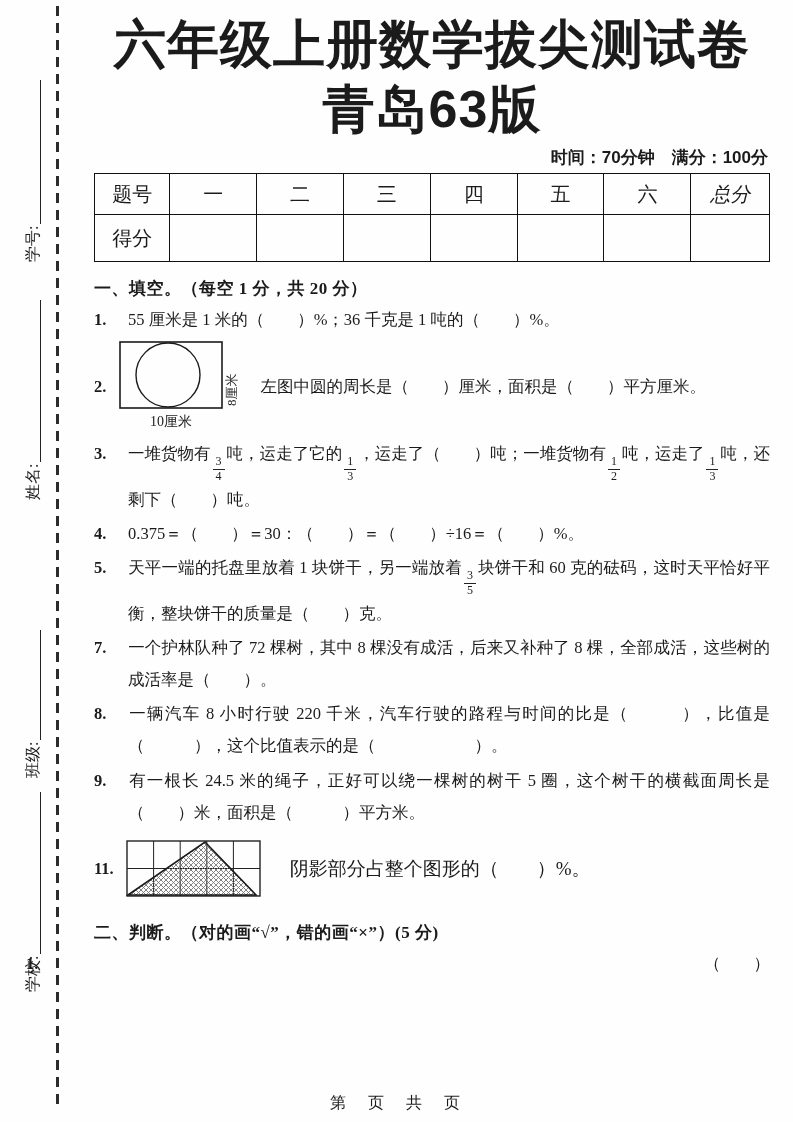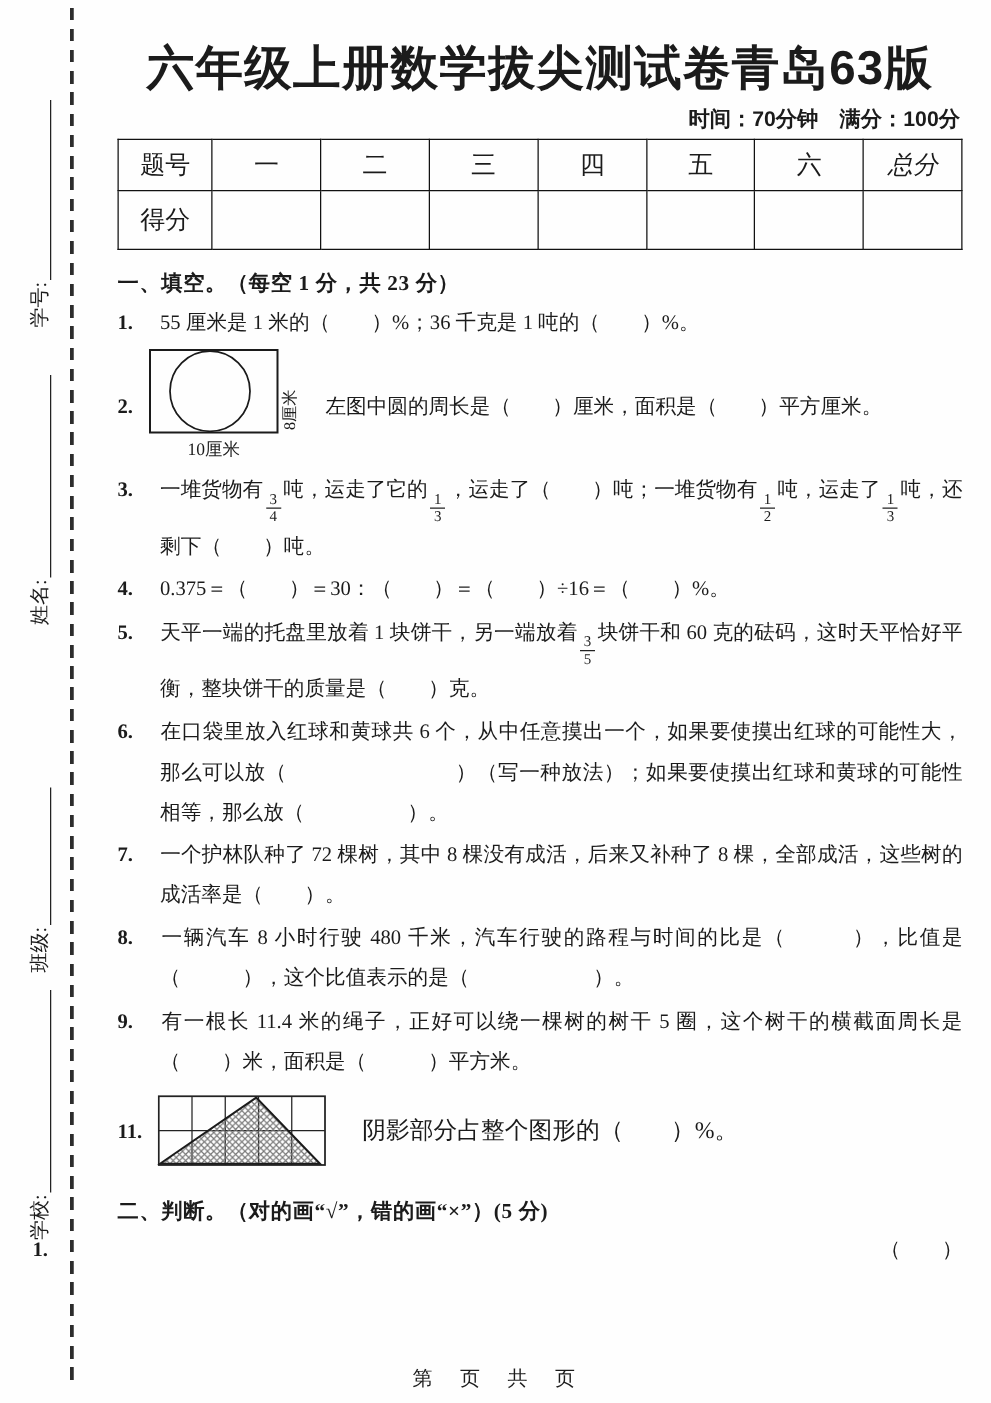--- a/index.html
+++ b/index.html
@@ -17,21 +17,21 @@
   }
   .side-label{flex:0 0 auto;line-height:1.6;}
   .side-line{flex:1 1 auto;border-bottom:1.6px solid #222;margin-bottom:5px;}
   .divider{
     position:absolute;left:56px;top:6px;height:1100px;width:3px;
     background:repeating-linear-gradient(to bottom,#2c2c2c 0 10px,transparent 10px 17px);
   }
   
   .content{position:absolute;left:94px;top:0;width:676px;}
   .page-title{
-    margin:32px 0 0;text-align:center;font-size:38px;line-height:1.25;
+    margin:12px 0 0;text-align:center;font-size:52px;line-height:1.25;
     font-weight:900;font-family:"Liberation Sans","DejaVu Sans",sans-serif;
     letter-spacing:1px;
   }
   .page-subtitle{
     margin:10px 0 0;text-align:center;font-size:33px;line-height:1.2;
     font-weight:900;font-family:"Liberation Sans","DejaVu Sans",sans-serif;
   }
   .exam-meta{
     margin:4px 2px 4px 0;text-align:right;font-size:17px;font-weight:bold;
     font-family:"Liberation Sans","DejaVu Sans",sans-serif;
@@ -122,21 +122,21 @@
       <td></td>
       <td></td>
       <td></td>
       <td></td>
       <td></td>
       <td class="c7"></td>
     </tr>
   </tbody>
     </table>
 
-  <div class="sec-heading">一、填空。（每空 1 分，共 23 分）</div>
+  <div class="sec-heading">一、填空。（每空 1 分，共 20 分）</div>
 
   <div class="q">
     <span class="qnum">1.</span><span class="qtext">55 厘米是 1 米的（　　）%；36 千克是 1 吨的（　　）%。</span>
   </div>
 
   <div class="qrow">
     <span class="qnum">2.</span>
     <svg width="130" height="94" viewBox="0 0 130 94">
       <rect x="2" y="2" width="102" height="66" fill="none" stroke="#1b1b1b" stroke-width="1.6"></rect>
       <circle cx="50" cy="35" r="32" fill="none" stroke="#1b1b1b" stroke-width="1.4"></circle>
@@ -166,34 +166,31 @@
     <span class="qnum">4.</span><span class="qtext">0.375＝（　　）＝30：（　　）＝（　　）÷16＝（　　）%。</span>
   </div>
 
   <div class="q">
     <span class="qnum">5.</span><span class="qtext">天平一端的托盘里放着 1 块饼干，另一端放着<span class="frac">
           <span class="fn">3</span>
           <span class="fd">5</span>
         </span>块饼干和 60 克的砝码，这时天平恰好平衡，整块饼干的质量是（　　）克。</span>
   </div>
 
-  <div class="q">
-    <span class="qnum">6.</span><span class="qtext">在口袋里放入红球和黄球共 6 个，从中任意摸出一个，如果要使摸出红球的可能性大，那么可以放（　　　　　　　　）（写一种放法）；如果要使摸出红球和黄球的可能性相等，那么放（　　　　　）。</span>
-  </div>
 
   <div class="q">
     <span class="qnum">7.</span><span class="qtext">一个护林队种了 72 棵树，其中 8 棵没有成活，后来又补种了 8 棵，全部成活，这些树的成活率是（　　）。</span>
   </div>
 
   <div class="q">
-    <span class="qnum">8.</span><span class="qtext">一辆汽车 8 小时行驶 480 千米，汽车行驶的路程与时间的比是（　　　），比值是（　　　），这个比值表示的是（　　　　　　）。</span>
-  </div>
-
-  <div class="q">
-    <span class="qnum">9.</span><span class="qtext">有一根长 11.4 米的绳子，正好可以绕一棵树的树干 5 圈，这个树干的横截面周长是（　　）米，面积是（　　　）平方米。</span>
+    <span class="qnum">8.</span><span class="qtext">一辆汽车 8 小时行驶 220 千米，汽车行驶的路程与时间的比是（　　　），比值是（　　　），这个比值表示的是（　　　　　　）。</span>
+  </div>
+
+  <div class="q">
+    <span class="qnum">9.</span><span class="qtext">有一根长 24.5 米的绳子，正好可以绕一棵树的树干 5 圈，这个树干的横截面周长是（　　）米，面积是（　　　）平方米。</span>
   </div>
 
 
   <div class="qrow">
     <span class="qnum">11.</span>
     <svg width="136" height="58" viewBox="0 0 136 58">
       <defs>
         <pattern id="hatch" width="5" height="5" patternUnits="userSpaceOnUse">
           <path d="M0,5 L5,0 M0,0 L5,5" stroke="#777" stroke-width="0.9"></path>
         </pattern>

